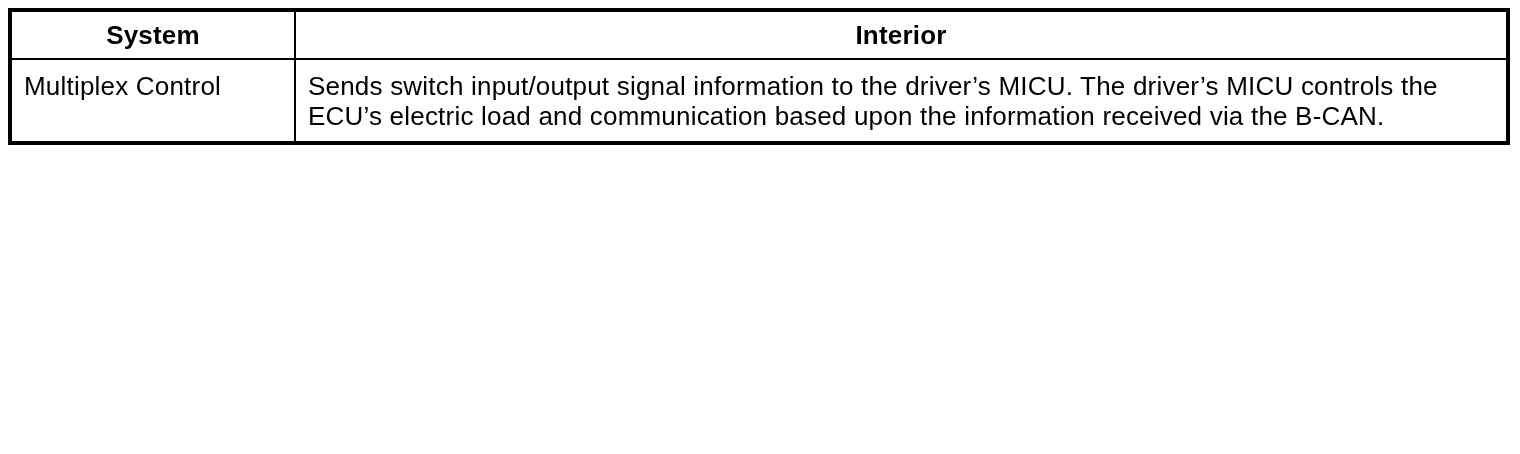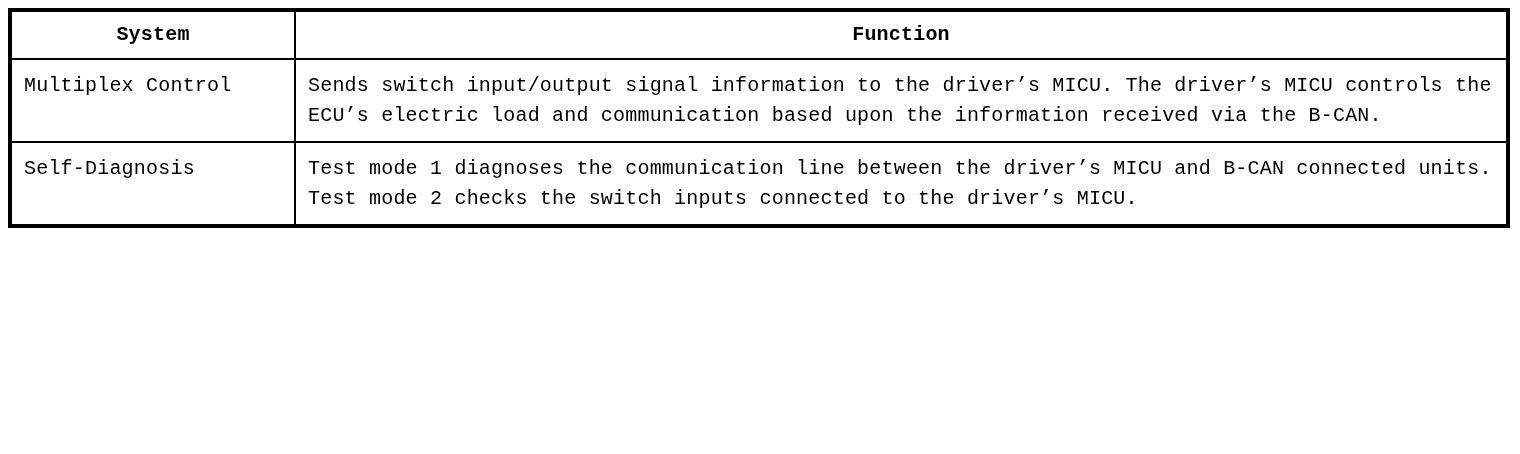--- a/index.html
+++ b/index.html
@@ -27,24 +27,23 @@
     table-layout: fixed;
     background: #ffffff;
   }
   table.spec-table, table.spec-table th, table.spec-table td {
     border: 2px solid #000000;
   }
   table.spec-table {
     border: 4px solid #000000;
   }
   th, td {
-    font-size: 20px;
+    font-size: 26px;
     line-height: 30px;
     letter-spacing: 0.2px;
-    font-family: Liberation Mono, monospace;
   }
   th.header-cell {
     font-weight: bold;
     text-align: center;
     vertical-align: middle;
     height: 42px;
     padding: 2px 6px;
   }
   td.body-cell {
     vertical-align: top;
@@ -63,27 +62,23 @@
 
 <div class="page">
   <table class="spec-table">
     <colgroup>
       <col class="col-system">
       <col class="col-function">
     </colgroup>
     <thead>
       <tr>
         <th class="header-cell">System</th>
-        <th class="header-cell">Function</th>
+        <th class="header-cell">Interior</th>
       </tr>
     </thead>
     <tbody>
       <tr class="row-tall">
         <td class="body-cell">Multiplex Control</td>
         <td class="body-cell">Sends switch input/output signal information to the driver’s MICU. The driver’s MICU controls the ECU’s electric load and communication based upon the information received via the B-CAN.</td>
       </tr>
-      <tr class="row-mid2">
-        <td class="body-cell">Self-Diagnosis</td>
-        <td class="body-cell">Test mode 1 diagnoses the communication line between the driver’s MICU and B-CAN connected units. Test mode 2 checks the switch inputs connected to the driver’s MICU.</td>
-      </tr>
     </tbody>
   </table>
 </div>
 
 </body></html>

